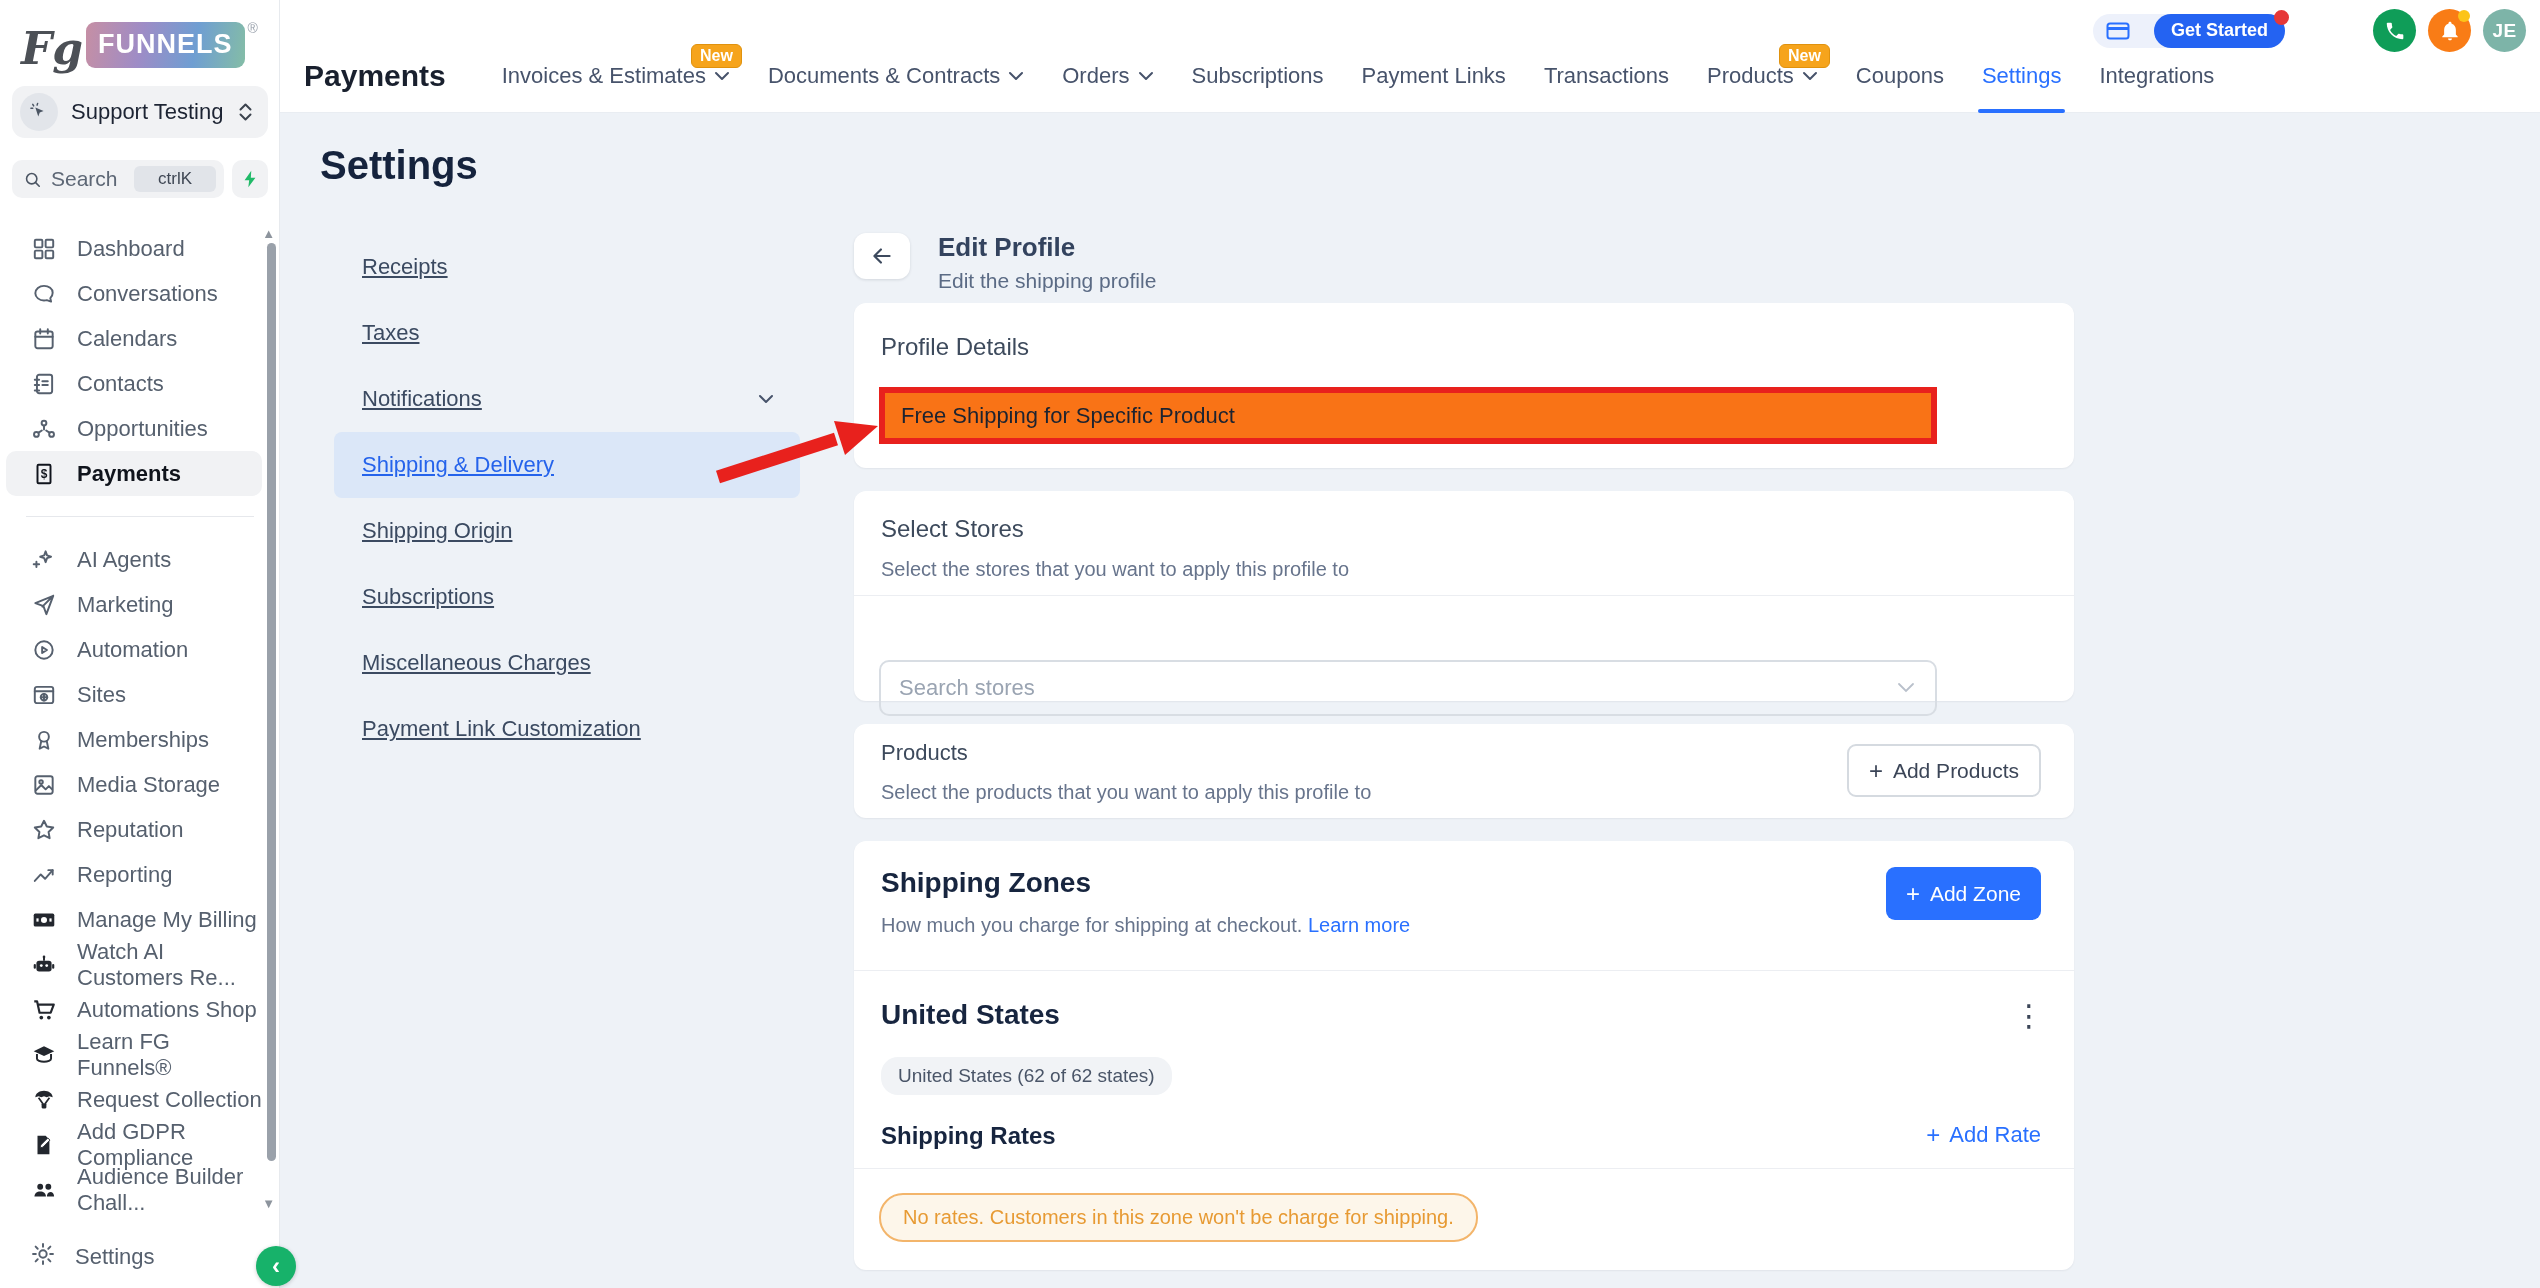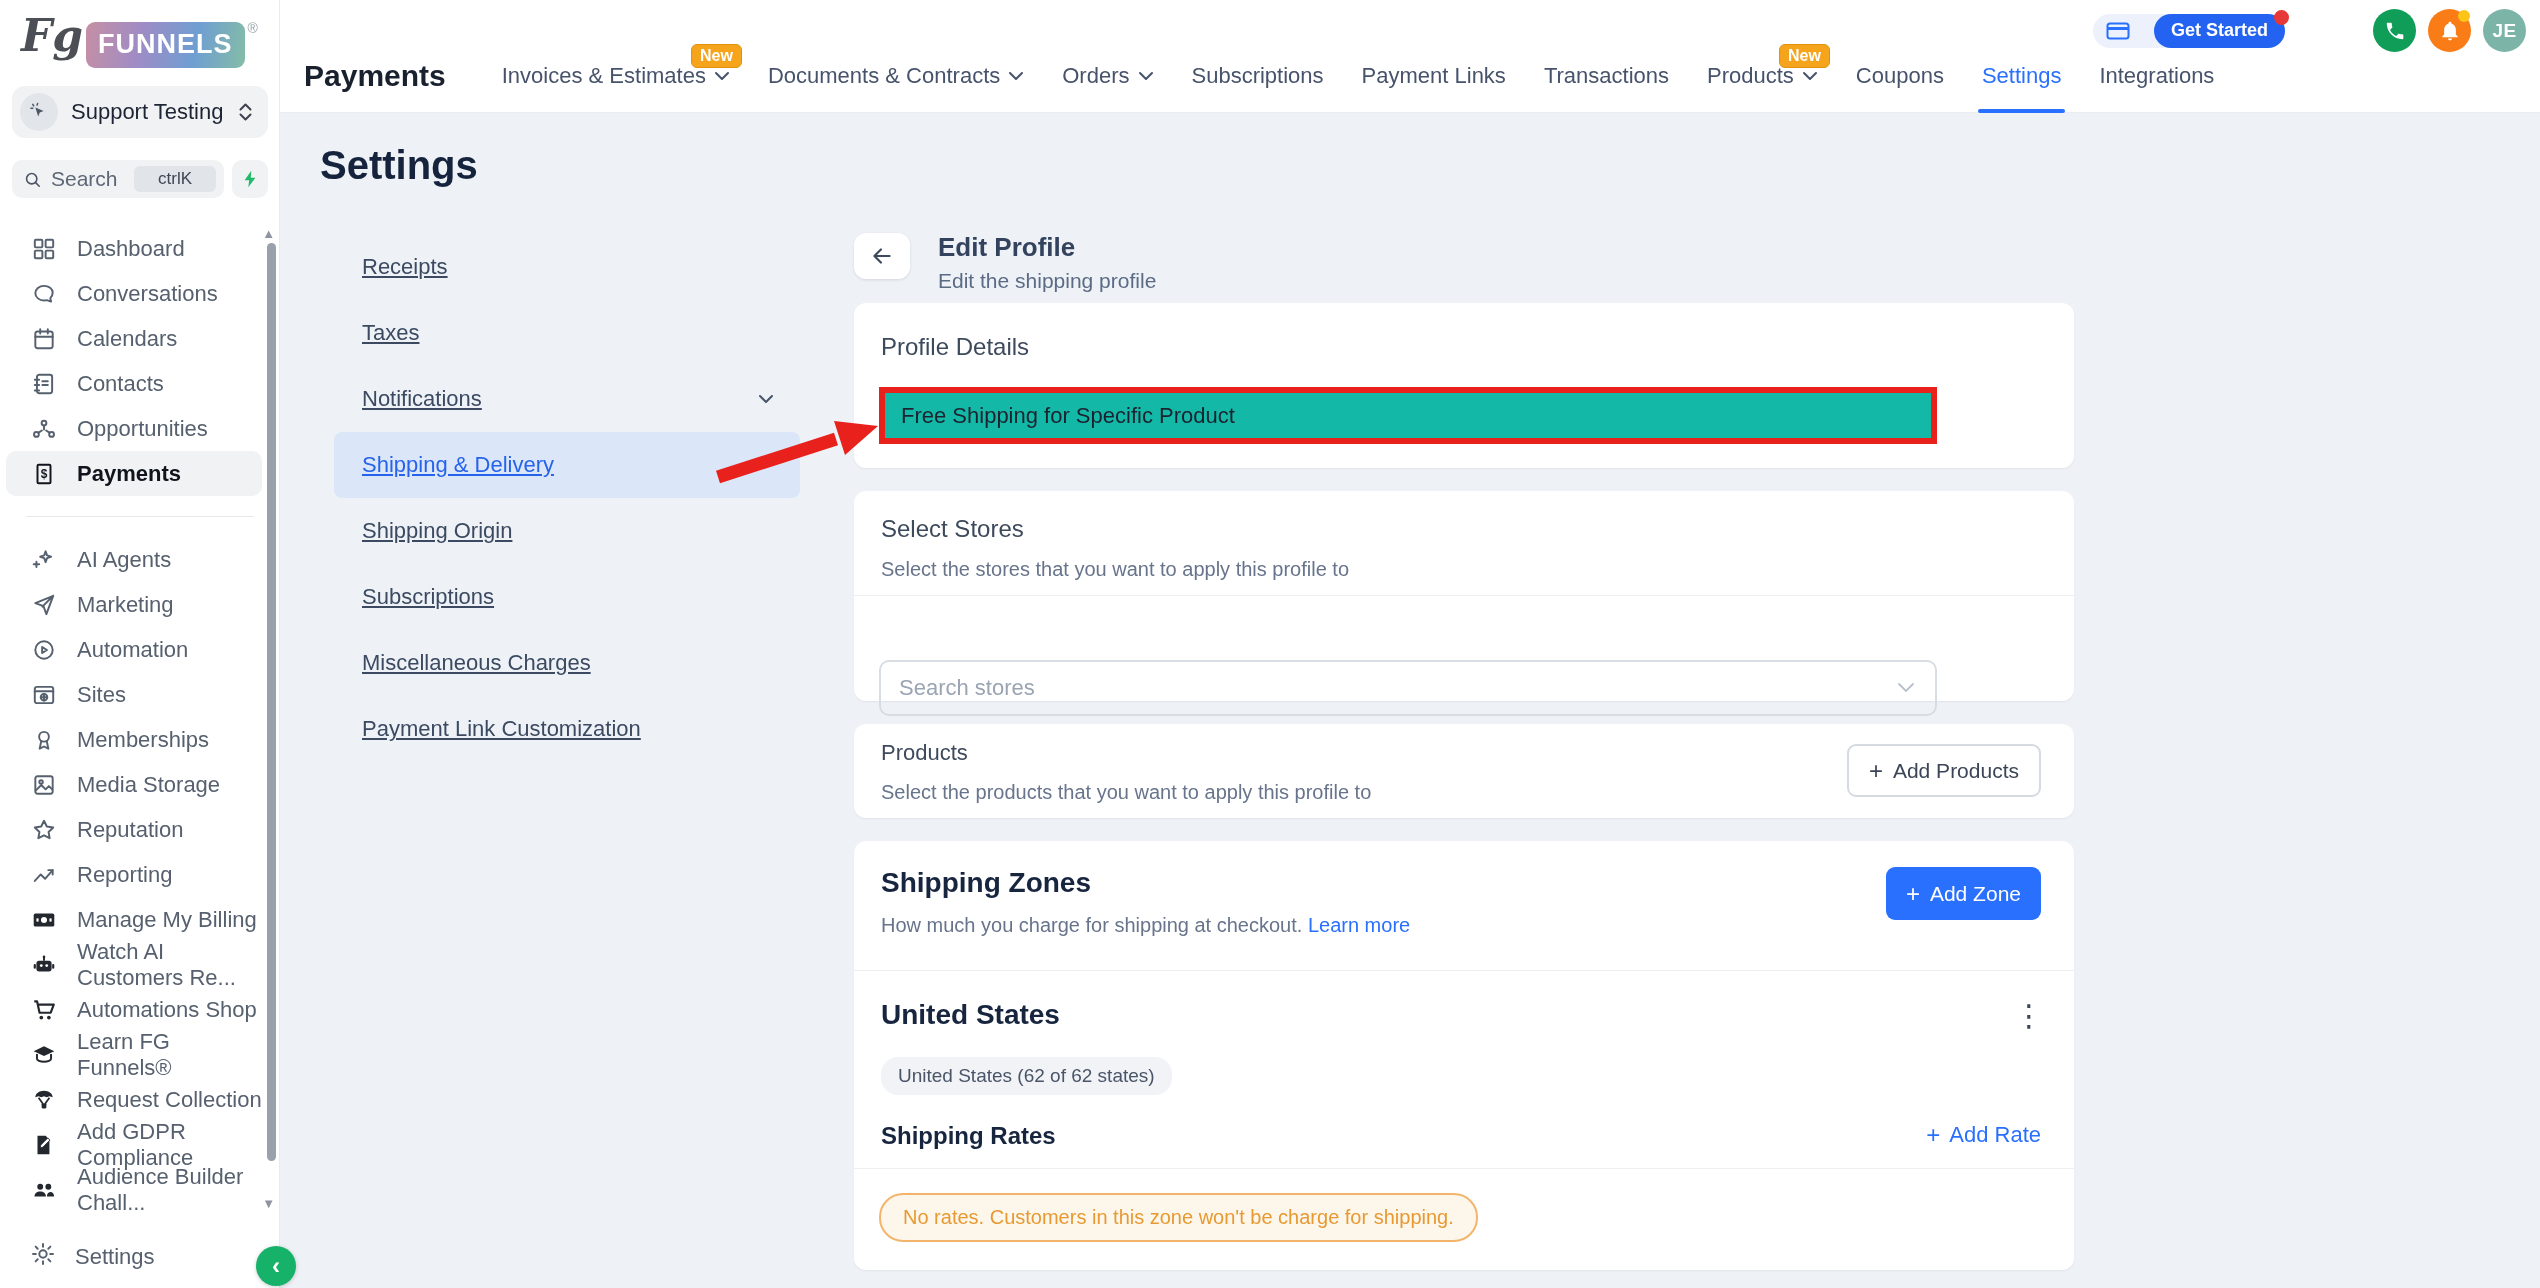--- a/index.html
+++ b/index.html
@@ -3,21 +3,21 @@
 <meta charset="utf-8">
 <style>
   html,body{margin:0;padding:0;background:#dfe5ec;}
   *{box-sizing:border-box;}
   .app{position:relative;width:2540px;height:1288px;overflow:hidden;background:#eef2f7;
        font-family:"Liberation Sans","DejaVu Sans",sans-serif;color:#344054;}
 
   
   .sidebar{position:absolute;left:0;top:0;width:280px;height:1288px;background:#fff;border-right:1px solid #e7eaee;}
   .logo-row{position:absolute;top:14px;left:0;width:100%;display:flex;align-items:flex-start;justify-content:center;gap:3px;}
-  .logo-script{font-family:"DejaVu Serif",serif;font-style:italic;font-weight:700;font-size:44px;color:#4c5056;line-height:1;margin-top:0;text-align:center;}
+  .logo-script{font-family:"DejaVu Serif",serif;font-style:italic;font-weight:700;font-size:44px;color:#4c5056;line-height:1;margin-top:13px;text-align:center;}
   .logo-badge{background:linear-gradient(100deg,#c68fa4 0%,#9e8cc6 35%,#6f9ed2 68%,#84bda6 100%);
       border-radius:9px;padding:7px 12px 8px;color:#fff;font-weight:800;font-size:27px;letter-spacing:1px;margin-top:8px;}
   .logo-reg{font-size:14px;color:#9aa2ad;margin-top:6px;}
   .workspace{position:absolute;top:86px;left:12px;width:256px;height:52px;background:#f1f2f4;border-radius:13px;
       display:flex;align-items:center;padding:0 14px 0 8px;cursor:pointer;}
   .ws-icon{width:38px;height:38px;border-radius:50%;background:#e2e5ea;display:flex;align-items:center;justify-content:center;flex:none;}
   .ws-label{flex:1;margin-left:13px;font-size:22px;color:#1d2433;font-weight:500;white-space:nowrap;overflow:hidden;}
   .search-row{position:absolute;top:160px;left:12px;width:256px;display:flex;gap:8px;}
   .search-box{flex:1;height:38px;background:#f1f2f4;border-radius:10px;display:flex;align-items:center;padding:0 8px 0 11px;gap:9px;}
   .search-ph{flex:1;font-size:21px;color:#5d6775;}
@@ -77,21 +77,21 @@
 
   .card{position:absolute;left:0;width:1220px;background:#fff;border-radius:12px;box-shadow:0 1px 2px rgba(16,24,40,.06);}
   .card1{top:70px;height:165px;}
   .card2{top:258px;height:210px;}
   .card3{top:491px;height:94px;}
   .card4{top:608px;height:429px;}
   .card-h{font-size:24px;font-weight:500;color:#3d4a5c;}
   .card-sub{font-size:20px;color:#67748c;margin-top:9px;}
   .full-div{position:absolute;left:0;right:0;height:1px;background:#eceef2;}
 
-  .name-input{position:absolute;left:25px;top:84px;width:1058px;height:57px;border:6px solid #e8211d;background:#14b8a6;
+  .name-input{position:absolute;left:25px;top:84px;width:1058px;height:57px;border:6px solid #e8211d;background:#f97316;
       display:flex;align-items:center;padding-left:16px;font-size:22px;color:#1c2330;}
   .select{position:absolute;left:25px;top:128px;width:1058px;height:56px;border:2px solid #d8dde3;border-radius:10px;
       display:flex;align-items:center;padding:0 20px 0 18px;font-size:22px;color:#9aa4b2;cursor:pointer;margin-top:41px;}
   .select .grow{flex:1;}
 
   .outline-btn{position:absolute;right:33px;top:20px;height:53px;border:2px solid #d5dae0;border-radius:9px;background:#fff;
       display:flex;align-items:center;gap:10px;padding:0 20px;font-size:21px;color:#3b4557;cursor:pointer;}
   .blue-btn{position:absolute;right:33px;top:26px;height:53px;background:#2970ff;border-radius:9px;color:#fff;
       display:flex;align-items:center;gap:10px;padding:0 20px;font-size:21px;cursor:pointer;}
   .plus{font-size:24px;font-weight:400;line-height:1;}

